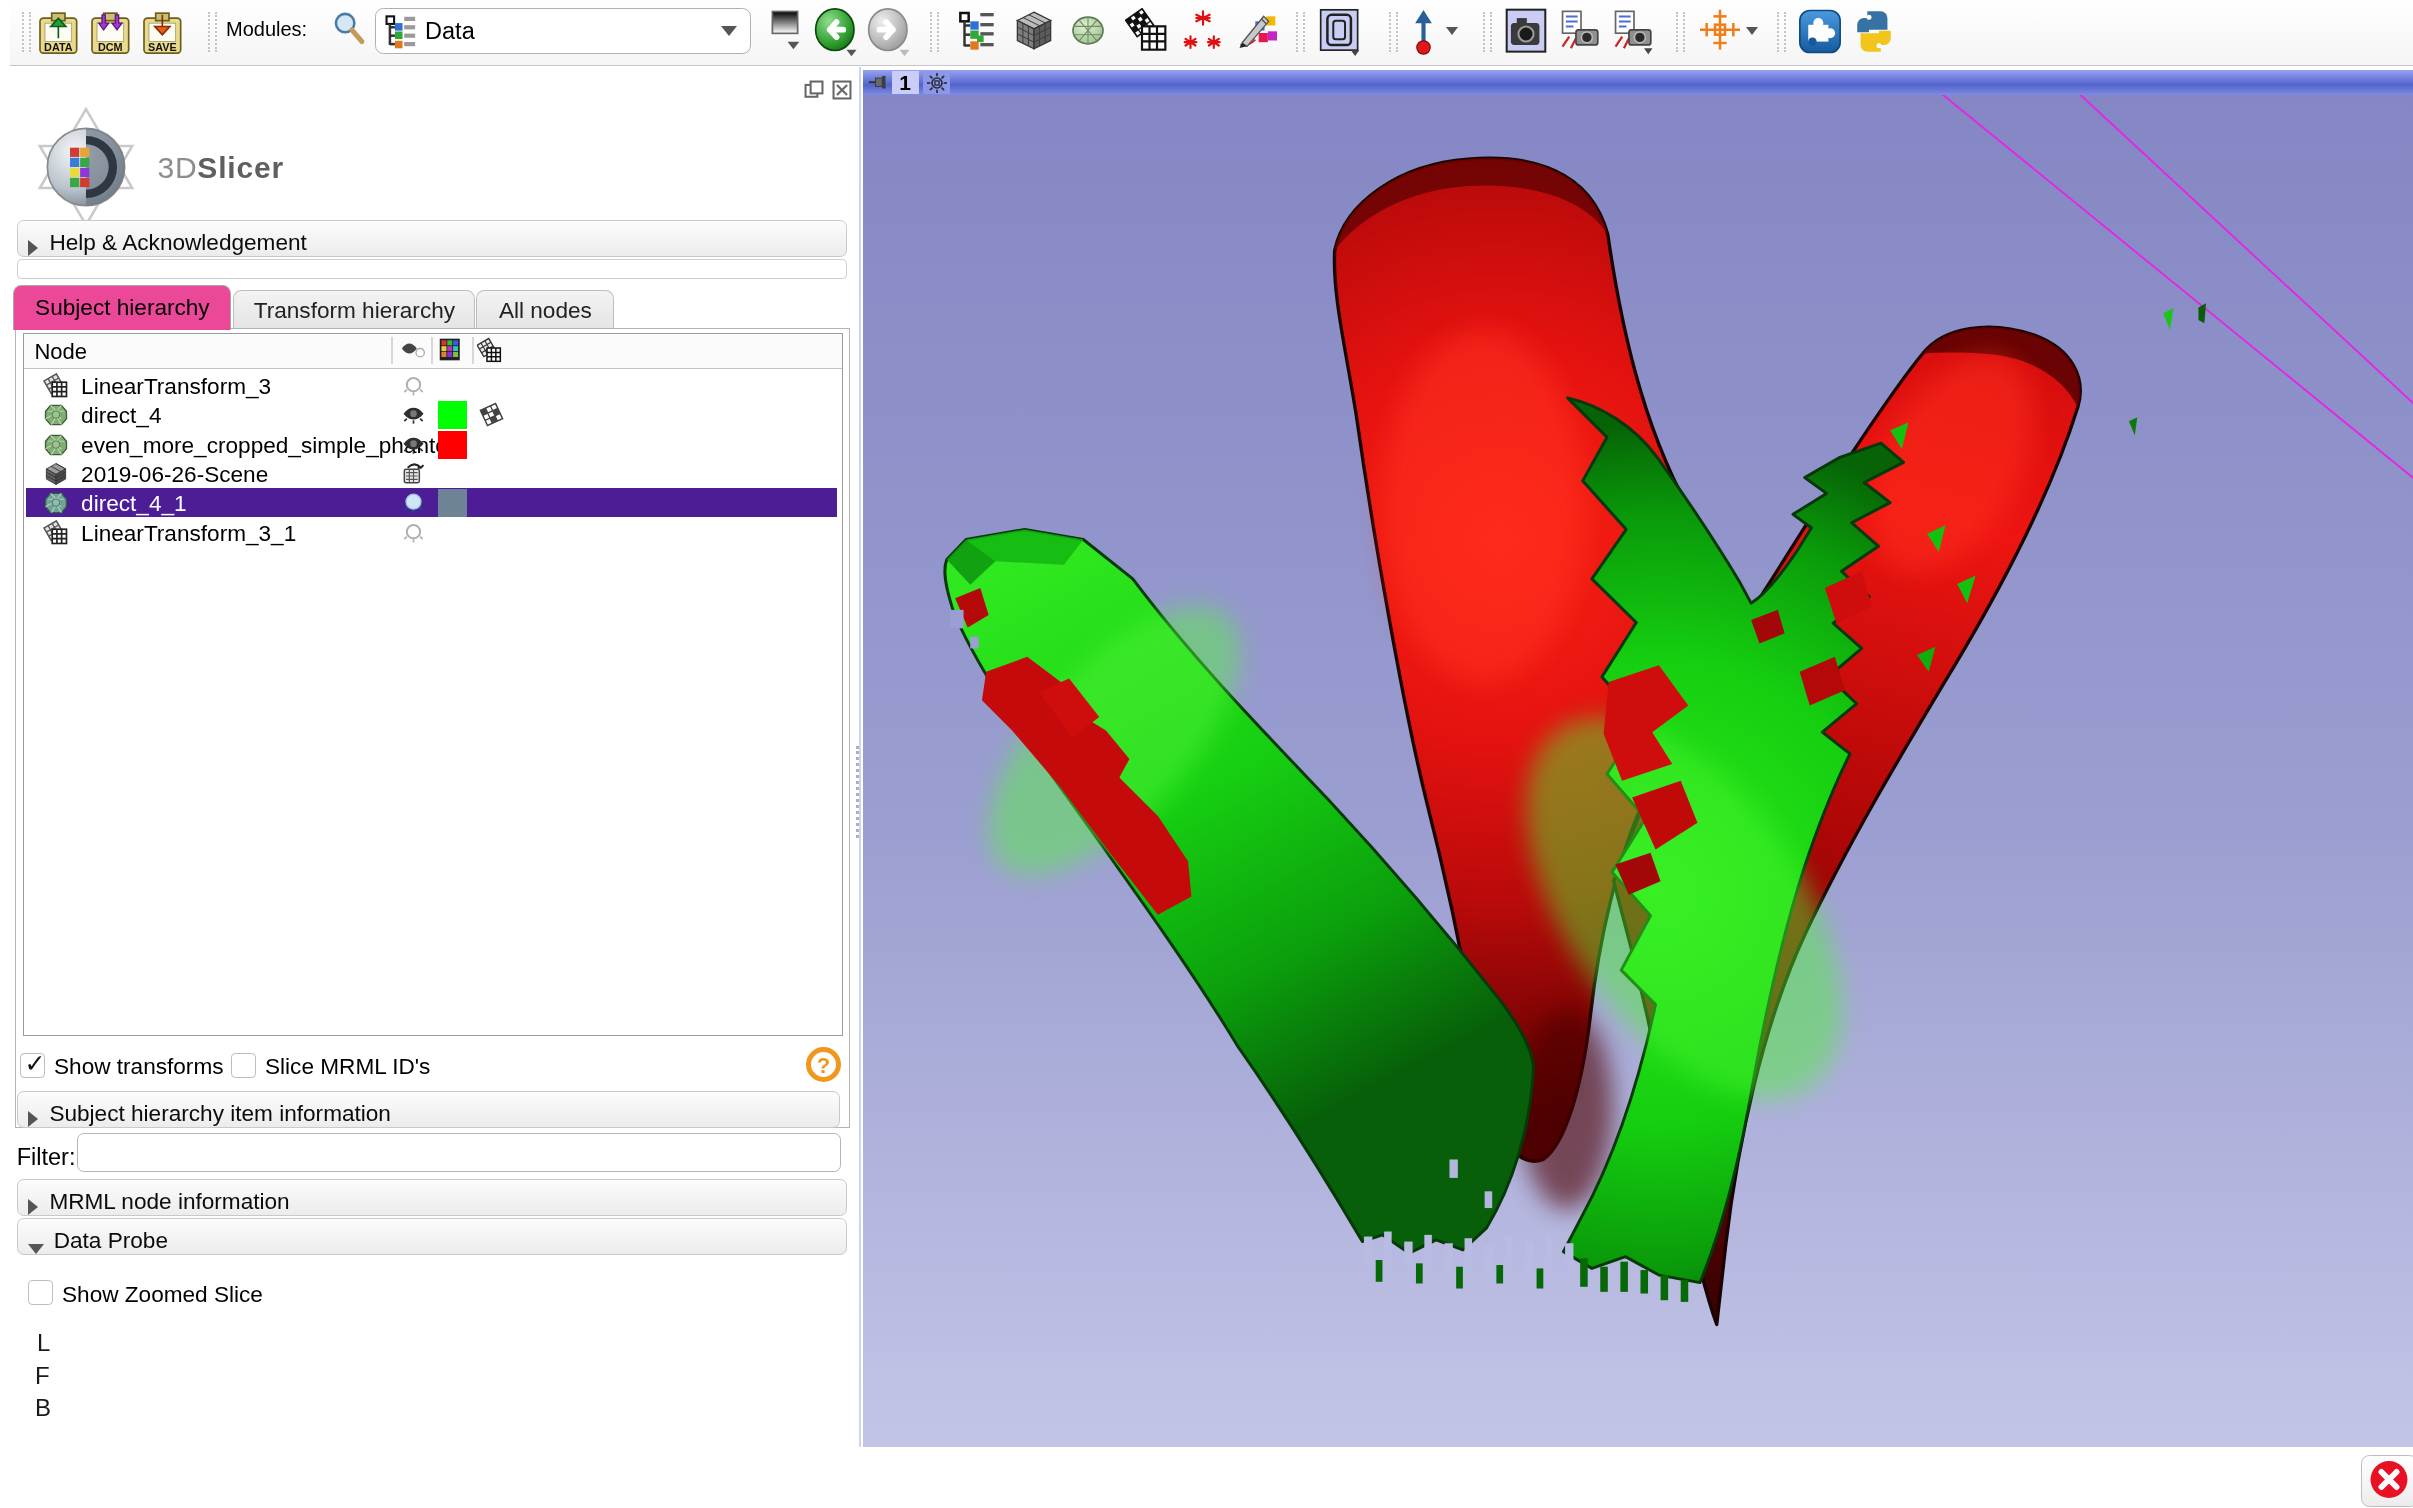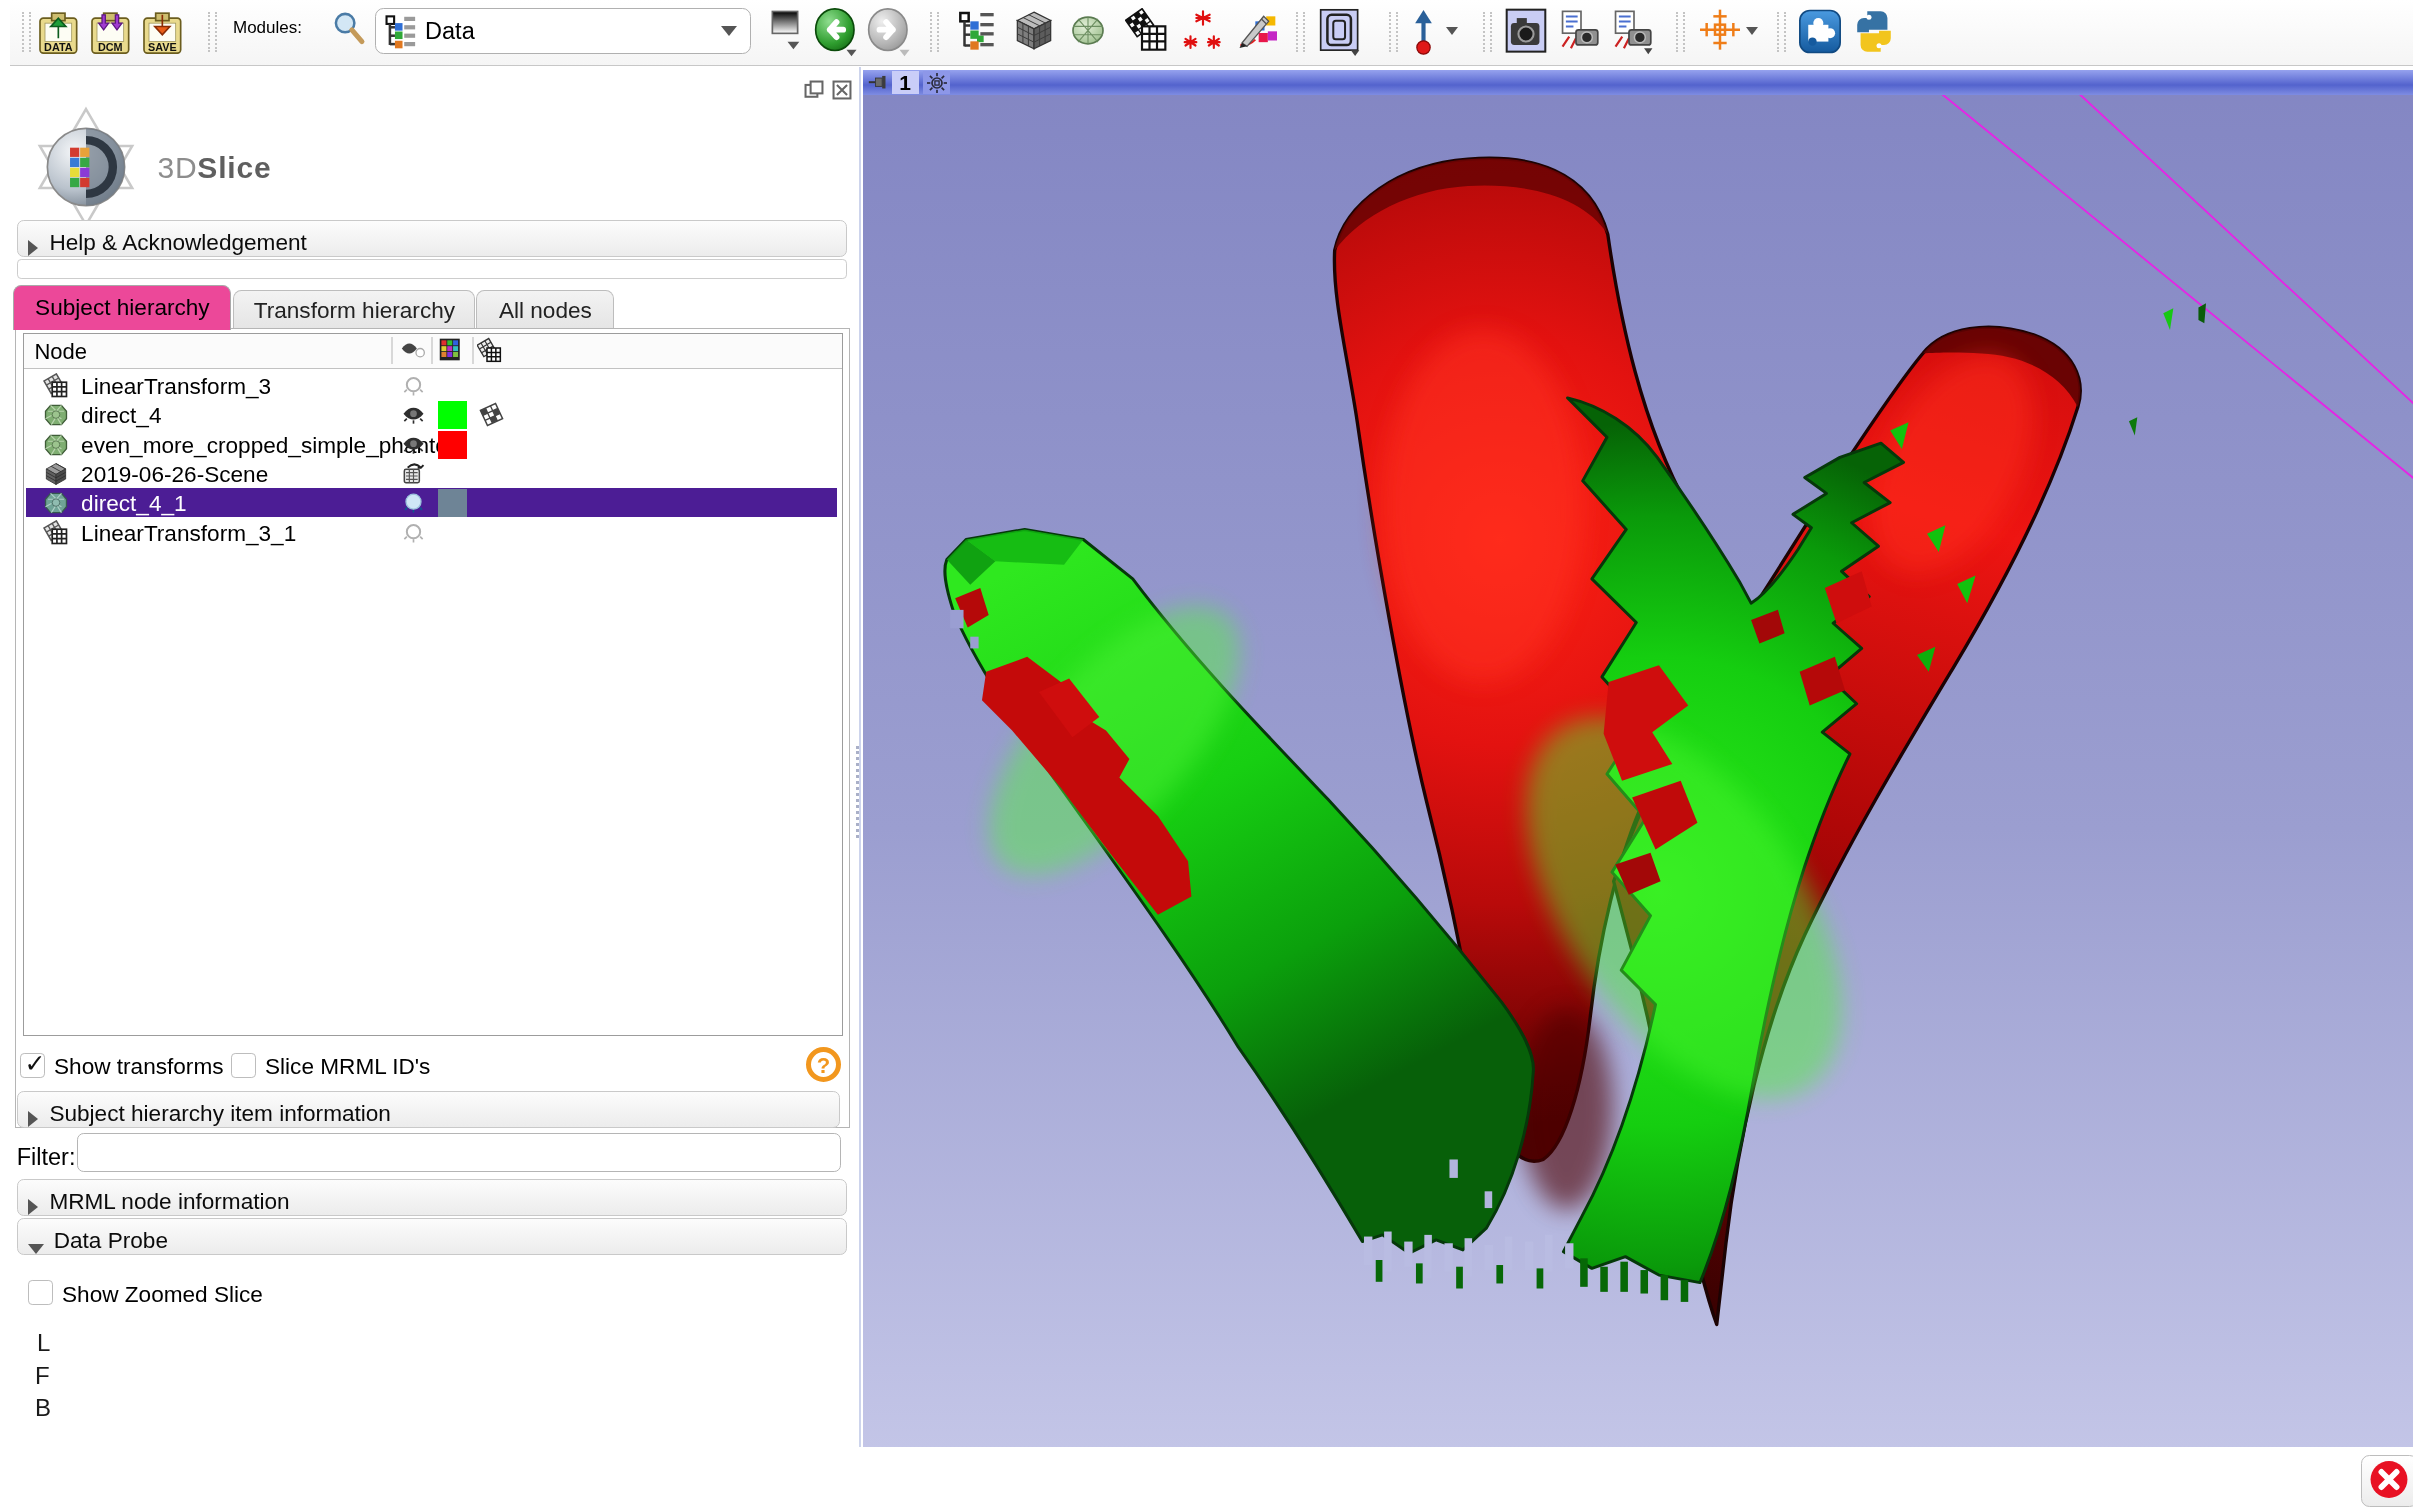--- a/index.html
+++ b/index.html
@@ -3,21 +3,21 @@
 <meta charset="utf-8">
 <style>
   html,body{margin:0;padding:0;background:#fff;}
   body{width:2413px;height:1508px;overflow:hidden;font-family:"Liberation Sans",sans-serif;-webkit-font-smoothing:antialiased;}
   .app{position:relative;width:2413px;height:1508px;background:#ffffff;margin-left:10px;}
 
   
   .toolbar{position:absolute;left:0;top:0;width:2413px;height:65px;background:linear-gradient(#ffffff,#f5f5f5);border-bottom:1.7px solid #c7c7c7;}
   .tbtn{position:absolute;top:8.4px;width:45px;height:47px;}
   .sep{position:absolute;top:11.7px;width:5px;height:40px;border-left:2.5px dotted #c4c4c4;border-right:2.5px dotted #c4c4c4;}
-  .modules-label{position:absolute;left:223px;top:18.4px;font-size:17px;color:#000;}
+  .modules-label{position:absolute;left:216px;top:18.4px;font-size:20px;color:#000;}
   .combo{position:absolute;left:365px;top:8.4px;width:374px;height:44px;background:#fff;border:1.7px solid #b0b0b0;border-radius:8.4px;display:flex;align-items:center;}
   .combo .cval{font-size:23.5px;color:#000;margin-left:8.4px;flex:1;}
   .combo .caret{margin-right:13.4px;width:0;height:0;border-left:8.4px solid transparent;border-right:8.4px solid transparent;border-top:10px solid #555;}
   .mini-caret{position:absolute;width:0;height:0;border-left:6.7px solid transparent;border-right:6.7px solid transparent;border-top:8.4px solid #555;}
 
   
   .panel{position:absolute;left:0;top:67px;width:845px;height:1441px;background:#fff;}
   .winbtn{position:absolute;top:11.7px;width:22px;height:22px;}
   .logo{position:absolute;left:13.4px;top:37px;width:302px;height:126px;}
   .logo-text{position:absolute;left:134px;top:47px;font-size:30px;letter-spacing:0.8px;color:#8d8d8d;}
@@ -390,21 +390,21 @@
           <rect x="56" y="52" width="11" height="11" fill="#d23b2f"></rect>
             <rect x="68" y="52" width="11" height="11" fill="#e8a23a"></rect>
           <rect x="56" y="64" width="11" height="11" fill="#3a7bd5"></rect>
             <rect x="68" y="64" width="11" height="11" fill="#37a845"></rect>
           <rect x="56" y="76" width="11" height="11" fill="#e8dc3a"></rect>
             <rect x="68" y="76" width="11" height="11" fill="#8a3ad5"></rect>
           <rect x="56" y="88" width="11" height="11" fill="#37a845"></rect>
             <rect x="68" y="88" width="11" height="11" fill="#d23b2f"></rect>
         </g>
       </svg>
-      <div class="logo-text"><span>3D</span><b>Slice</b></div>
+      <div class="logo-text"><span>3D</span><b>Slicer</b></div>
     </div>
 
     <div class="secbar" style="top:153px">
       <span class="arr-r"></span>
       <span class="sectxt">Help &amp; Acknowledgement</span>
     </div>
     <div class="emptybar"></div>
 
     <div class="tabs">
       <div class="tab active" style="left:0;width:216px">

